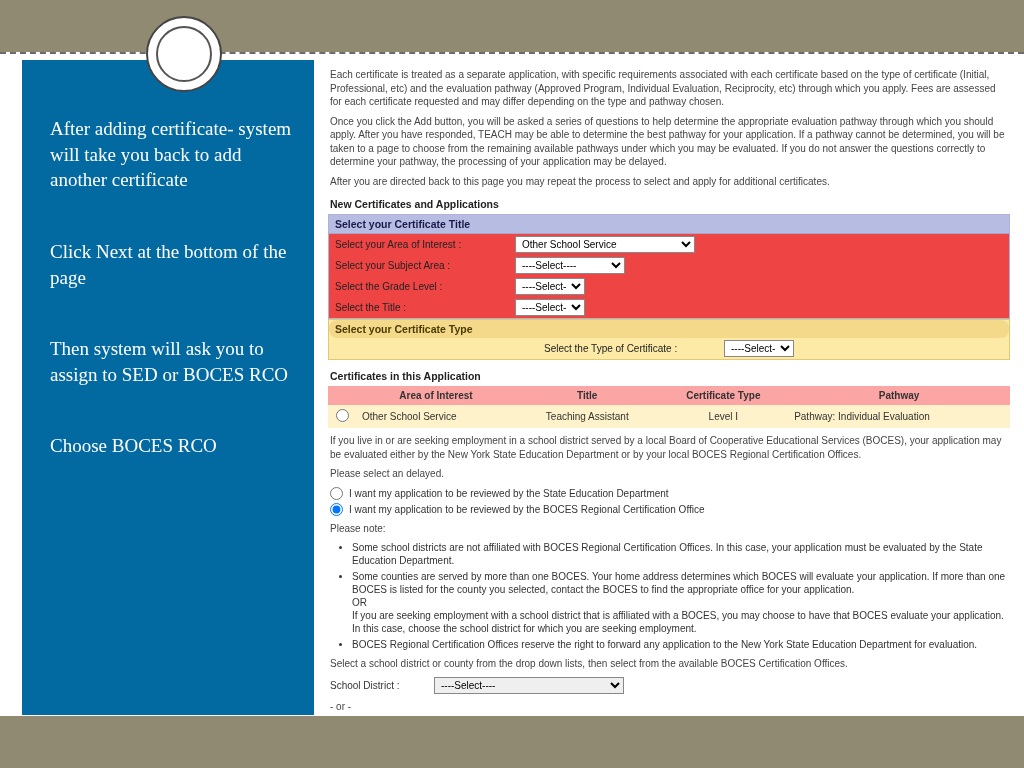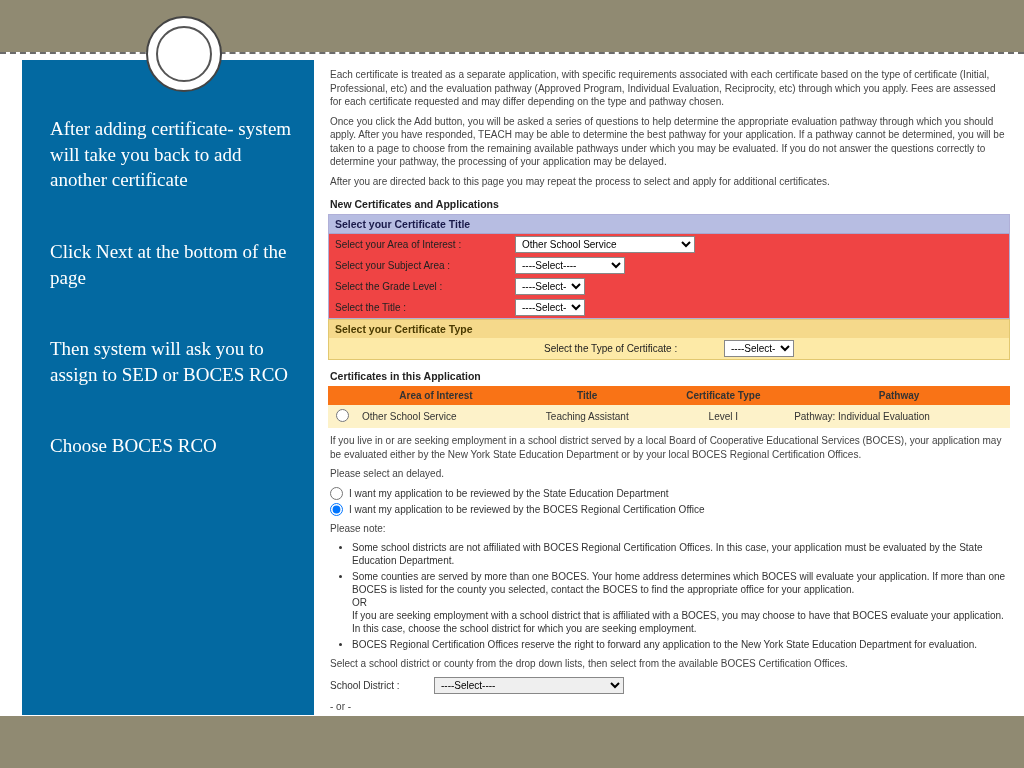--- a/index.html
+++ b/index.html
@@ -16,23 +16,23 @@
   .section-head { font-weight: bold; font-size: 10.5px; margin: 10px 4px 4px; color: #222; }
   .blue-block { background: #ef4444; border: 1px solid #b0b0d8; margin: 2px 2px 0 2px; }
   .blue-title { background: #b7bde2; padding: 3px 6px; font-weight: bold; font-size: 10.5px; color: #1a1a4a; border-bottom: 1px solid #a6a6d0; }
   .form-row { display: flex; align-items: center; padding: 2px 6px; }
   .form-row label { width: 180px; font-size: 10px; color: #222; }
   .form-row select { font-size: 10px; padding: 1px 2px; border: 1px solid #888; background: #fff; }
   .sel-wide { width: 180px; }
   .sel-med { width: 110px; }
   .sel-sm { width: 70px; }
   .yellow-block { background: #fdeaa7; border: 1px solid #e2c870; margin: 0 2px; }
-  .yellow-title { background: #f5d98b; padding: 3px 6px; font-weight: bold; font-size: 10.5px; color: #4a3a00; }
+  .yellow-title { background: #f5d98b; padding: 3px 6px; font-weight: bold; font-size: 10.5px; color: #4a3a00; border-radius: 8px; }
   .app-table { width: calc(100% - 4px); margin: 2px 2px 0 2px; border-collapse: collapse; }
-  .app-table thead th { background: #f97316; font-size: 10px; font-weight: bold; padding: 4px 6px; text-align: center; color: #333; }
+  .app-table thead th { background: #fca5a5; font-size: 10px; font-weight: bold; padding: 4px 6px; text-align: center; color: #333; }
   .app-table tbody td { background: #fdf2c9; font-size: 10px; padding: 4px 6px; text-align: center; color: #333; }
   .radio-col { width: 28px; }
   .note-list { margin: 4px 4px 6px 26px; font-size: 10px; color: #333; }
   .note-list li { margin-bottom: 3px; line-height: 1.3; }
   .bold { font-weight: normal; }
   .inline-row { display: flex; align-items: center; margin: 4px 4px; gap: 14px; font-size: 10px; }
   .inline-row label { width: 90px; }
   .inline-row select { font-size: 10px; padding: 1px 2px; border: 1px solid #888; }
   .sel-district { width: 190px; }
   .sel-county { width: 140px; color: #0a55c5; font-weight: bold; }

